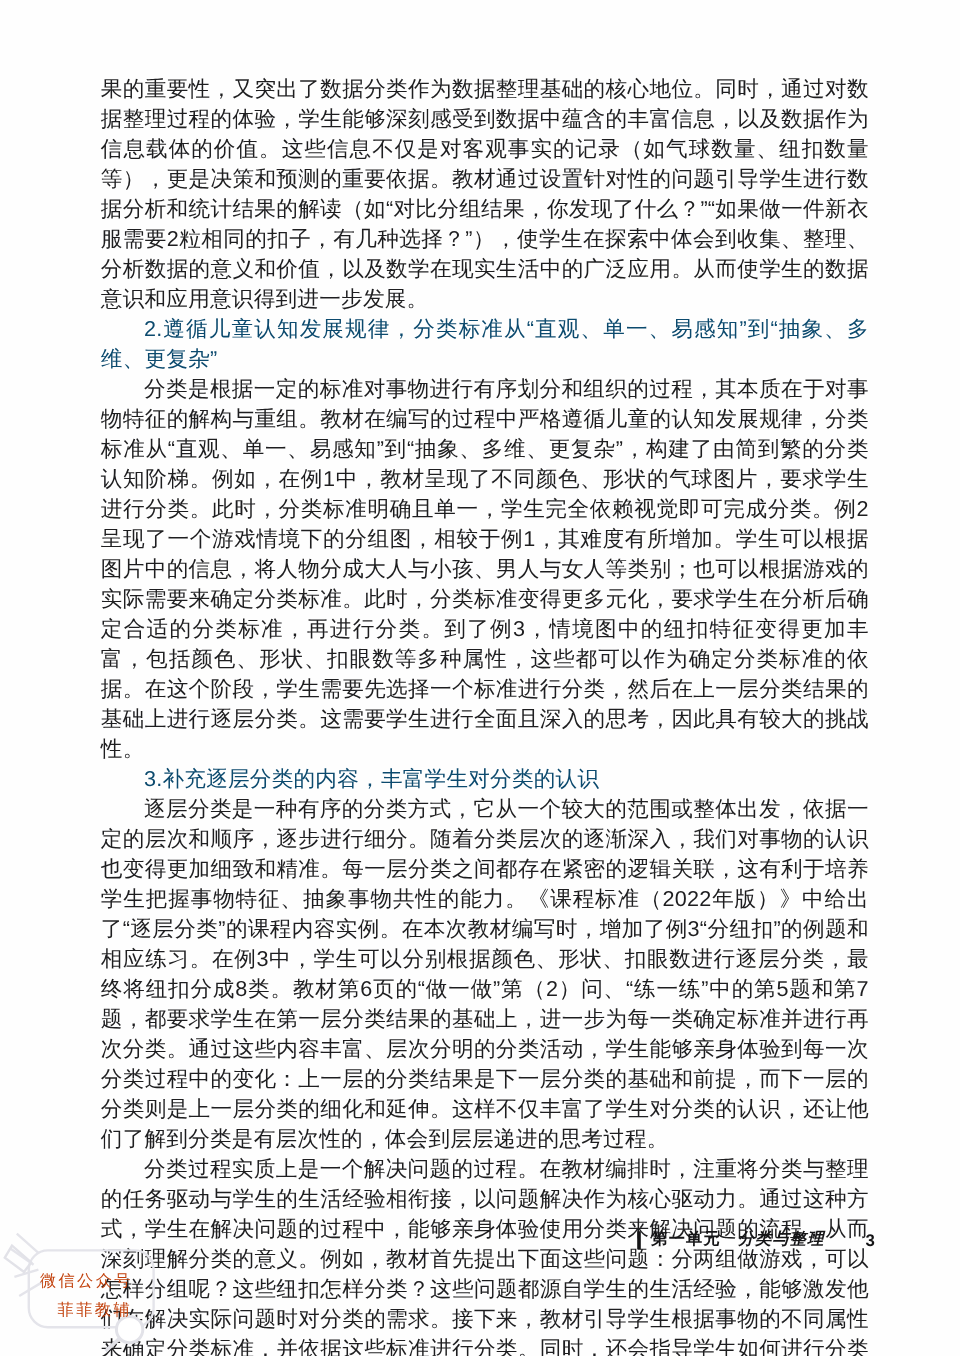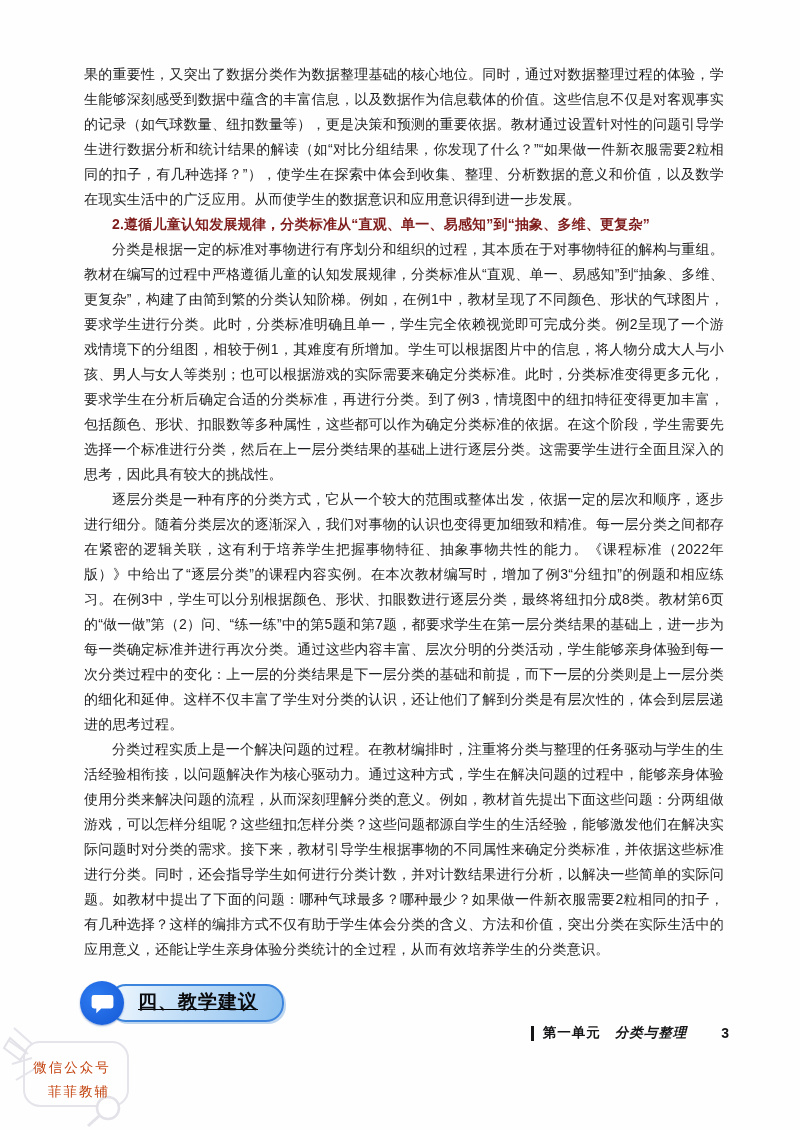--- a/index.html
+++ b/index.html
@@ -8,32 +8,32 @@
     background:#fefefe;
     position:relative;
     overflow:hidden;
     font-family:"Liberation Sans","DejaVu Sans",sans-serif;
   }
   .page-content{
     position:absolute;left:84px;top:62px;width:640px;
   }
   .para,.heading{
     margin:0;
-    font-size:14px;
+    font-size:18px;
     line-height:25px;
     text-align:justify;
     color:#1e1e20;
     letter-spacing:0.2px;
   }
   .para{text-indent:2em;}
   .para.no-indent{text-indent:0;}
   .heading{
-    font-weight:700;
+    font-weight:400;
     text-indent:2em;
-    color:#7f1d1d;
+    color:#0c4a6e;
   }
   
   .badge-row{
     display:flex;align-items:center;
     margin:18px 0 12px -4px;
     height:46px;
     text-decoration:underline;
   }
   .badge-icon{
     width:44px;height:44px;border-radius:50%;
@@ -77,20 +77,21 @@
   }
   .wm-line2{padding-left:14px;}
 </style>
 </head>
 <body>
 
 <div class="page-content">
   <p class="para no-indent">果的重要性，又突出了数据分类作为数据整理基础的核心地位。同时，通过对数据整理过程的体验，学生能够深刻感受到数据中蕴含的丰富信息，以及数据作为信息载体的价值。这些信息不仅是对客观事实的记录（如气球数量、纽扣数量等），更是决策和预测的重要依据。教材通过设置针对性的问题引导学生进行数据分析和统计结果的解读（如“对比分组结果，你发现了什么？”“如果做一件新衣服需要2粒相同的扣子，有几种选择？”），使学生在探索中体会到收集、整理、分析数据的意义和价值，以及数学在现实生活中的广泛应用。从而使学生的数据意识和应用意识得到进一步发展。</p>
   <p class="heading">2.遵循儿童认知发展规律，分类标准从“直观、单一、易感知”到“抽象、多维、更复杂”</p>
   <p class="para">分类是根据一定的标准对事物进行有序划分和组织的过程，其本质在于对事物特征的解构与重组。教材在编写的过程中严格遵循儿童的认知发展规律，分类标准从“直观、单一、易感知”到“抽象、多维、更复杂”，构建了由简到繁的分类认知阶梯。例如，在例1中，教材呈现了不同颜色、形状的气球图片，要求学生进行分类。此时，分类标准明确且单一，学生完全依赖视觉即可完成分类。例2呈现了一个游戏情境下的分组图，相较于例1，其难度有所增加。学生可以根据图片中的信息，将人物分成大人与小孩、男人与女人等类别；也可以根据游戏的实际需要来确定分类标准。此时，分类标准变得更多元化，要求学生在分析后确定合适的分类标准，再进行分类。到了例3，情境图中的纽扣特征变得更加丰富，包括颜色、形状、扣眼数等多种属性，这些都可以作为确定分类标准的依据。在这个阶段，学生需要先选择一个标准进行分类，然后在上一层分类结果的基础上进行逐层分类。这需要学生进行全面且深入的思考，因此具有较大的挑战性。</p>
+  <p class="heading">3.补充逐层分类的内容，丰富学生对分类的认识</p>
   <p class="para">逐层分类是一种有序的分类方式，它从一个较大的范围或整体出发，依据一定的层次和顺序，逐步进行细分。随着分类层次的逐渐深入，我们对事物的认识也变得更加细致和精准。每一层分类之间都存在紧密的逻辑关联，这有利于培养学生把握事物特征、抽象事物共性的能力。《课程标准（2022年版）》中给出了“逐层分类”的课程内容实例。在本次教材编写时，增加了例3“分纽扣”的例题和相应练习。在例3中，学生可以分别根据颜色、形状、扣眼数进行逐层分类，最终将纽扣分成8类。教材第6页的“做一做”第（2）问、“练一练”中的第5题和第7题，都要求学生在第一层分类结果的基础上，进一步为每一类确定标准并进行再次分类。通过这些内容丰富、层次分明的分类活动，学生能够亲身体验到每一次分类过程中的变化：上一层的分类结果是下一层分类的基础和前提，而下一层的分类则是上一层分类的细化和延伸。这样不仅丰富了学生对分类的认识，还让他们了解到分类是有层次性的，体会到层层递进的思考过程。</p>
   <p class="para">分类过程实质上是一个解决问题的过程。在教材编排时，注重将分类与整理的任务驱动与学生的生活经验相衔接，以问题解决作为核心驱动力。通过这种方式，学生在解决问题的过程中，能够亲身体验使用分类来解决问题的流程，从而深刻理解分类的意义。例如，教材首先提出下面这些问题：分两组做游戏，可以怎样分组呢？这些纽扣怎样分类？这些问题都源自学生的生活经验，能够激发他们在解决实际问题时对分类的需求。接下来，教材引导学生根据事物的不同属性来确定分类标准，并依据这些标准进行分类。同时，还会指导学生如何进行分类计数，并对计数结果进行分析，以解决一些简单的实际问题。如教材中提出了下面的问题：哪种气球最多？哪种最少？如果做一件新衣服需要2粒相同的扣子，有几种选择？这样的编排方式不仅有助于学生体会分类的含义、方法和价值，突出分类在实际生活中的应用意义，还能让学生亲身体验分类统计的全过程，从而有效培养学生的分类意识。</p>
 
   <div class="badge-row">
     <span class="badge-icon">
       <svg viewBox="0 0 24 24" width="27" height="27" aria-hidden="true">
         <path d="M4.5 4.5 h15 a2.2 2.2 0 0 1 2.2 2.2 v7.6 a2.2 2.2 0 0 1 -2.2 2.2 h-8.6 l-4.4 4.2 v-4.2 h-2 a2.2 2.2 0 0 1 -2.2 -2.2 v-7.6 a2.2 2.2 0 0 1 2.2 -2.2 z" fill="#ffffff"></path>
       </svg>
     </span>
     <span class="badge-pill">四、教学建议</span>

